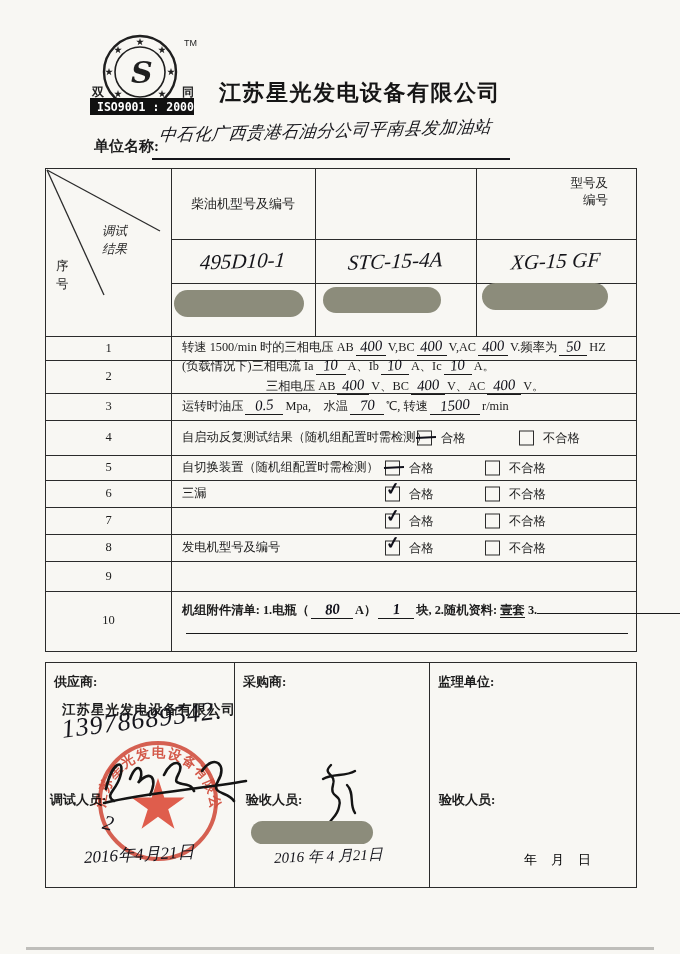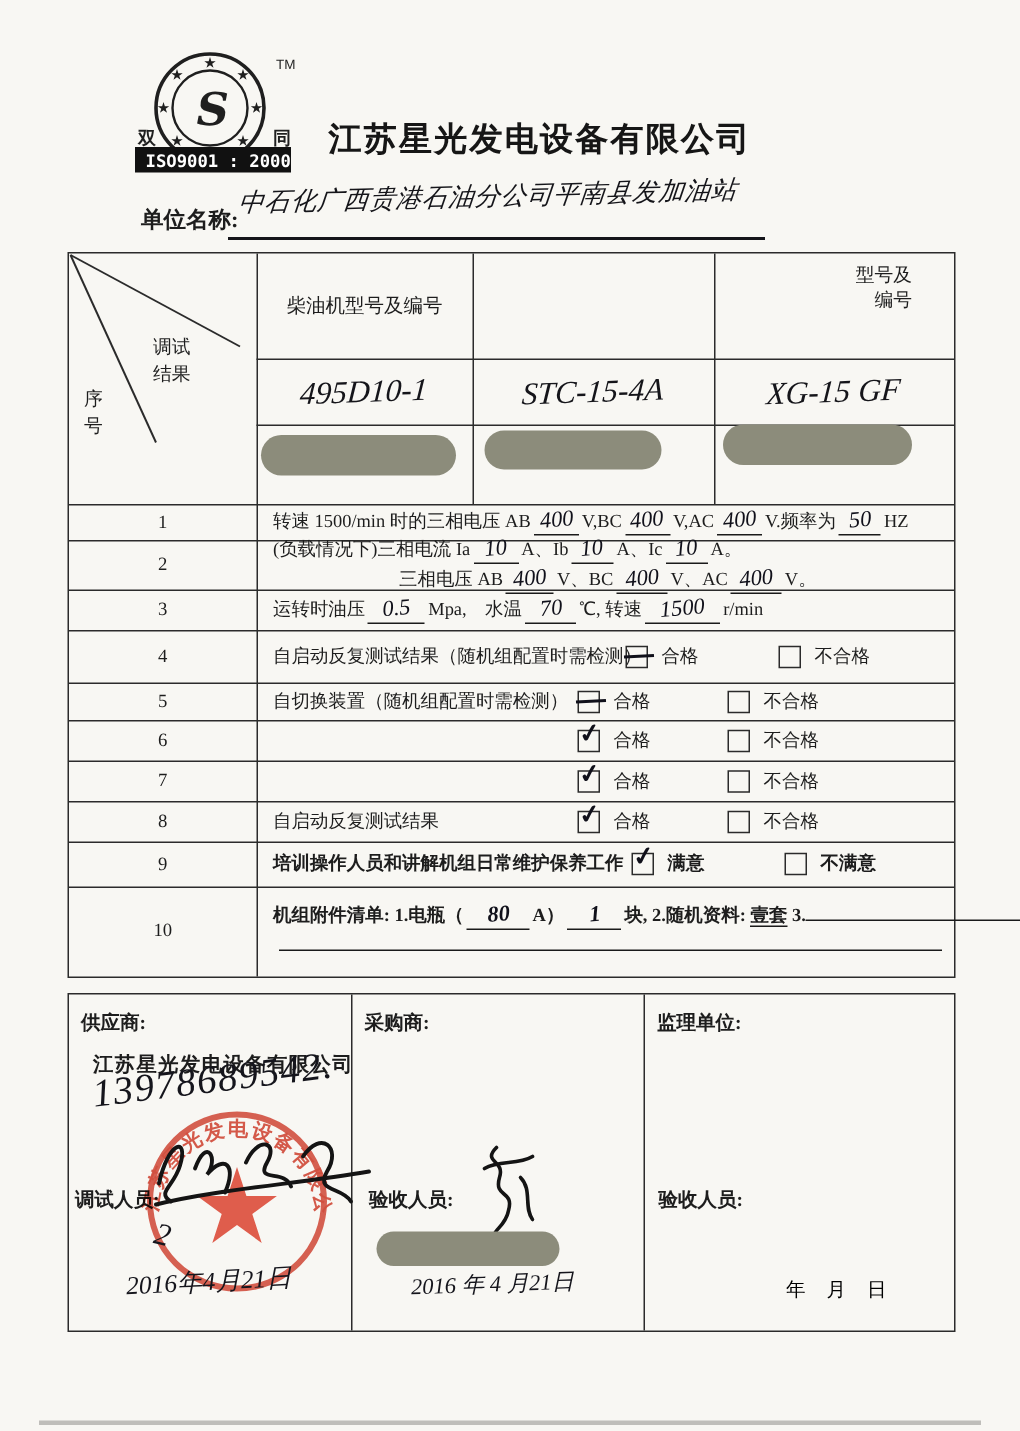--- a/index.html
+++ b/index.html
@@ -131,21 +131,21 @@
     <div class="hl" style="left:0;right:0;top:365px;"></div>
     <div class="hl" style="left:0;right:0;top:392px;"></div>
     <div class="hl" style="left:0;right:0;top:422px;"></div>
 
     <svg class="abs" style="left:0;top:0;" width="125" height="167">
       <line x1="1" y1="1" x2="114" y2="62" stroke="#2b2b2b" stroke-width="1.3"></line>
       <line x1="1" y1="1" x2="58" y2="126" stroke="#2b2b2b" stroke-width="1.3"></line>
     </svg>
     <div class="corner-top" style="white-space:pre-line;">型号及
 编号</div>
-    <div class="corner-mid" style="white-space:pre-line;">调试
+    <div class="corner-mid" style="white-space:pre-line;font-style:italic;">调试
 结果</div>
     <div class="corner-bot" style="white-space:pre-line;">序
 号</div>
 
     <div class="hcell" style="left:125px;width:144px;">柴油机型号及编号</div>
 
     <div class="vcell" style="left:125px;width:144px;">
         <span class="model-hand">495D10-1</span>
       </div>
     <div class="vcell" style="left:269px;width:161px;">
@@ -203,20 +203,21 @@
             </span>
             <span class="grp" style="left: 314px;">
               <span class="bx none"></span>
               <span class="pt">不合格</span>
             </span>
           </div>
         </div>
         <div class="row" style="top: 311px; height: 27px;">
           <div class="no">6</div>
           <div class="cc">
+            <div class="ln"><span class="pt">三漏</span></div>
             <span class="grp" style="left: 214px;">
               <span class="bx check"></span>
               <span class="pt">合格</span>
             </span>
             <span class="grp" style="left: 314px;">
               <span class="bx none"></span>
               <span class="pt">不合格</span>
             </span>
           </div>
         </div>
@@ -229,44 +230,33 @@
             </span>
             <span class="grp" style="left: 314px;">
               <span class="bx none"></span>
               <span class="pt">不合格</span>
             </span>
           </div>
         </div>
         <div class="row" style="top: 365px; height: 27px;">
           <div class="no">8</div>
           <div class="cc">
-            <div class="ln"><span class="pt">自启动反复测试结果</span></div>
+            <div class="ln"><span class="pt">发电机型号及编号</span></div>
             <span class="grp" style="left: 214px;">
               <span class="bx check"></span>
               <span class="pt">合格</span>
             </span>
             <span class="grp" style="left: 314px;">
               <span class="bx none"></span>
               <span class="pt">不合格</span>
             </span>
           </div>
         </div>
         <div class="row" style="top: 392px; height: 30px;">
           <div class="no">9</div>
-          <div class="cc b">
-            <div class="ln"><span class="pt">培训操作人员和讲解机组日常维护保养工作</span></div>
-            <span class="grp" style="left: 250px;">
-              <span class="bx check"></span>
-              <span class="pt">满意</span>
-            </span>
-            <span class="grp" style="left: 352px;">
-              <span class="bx none"></span>
-              <span class="pt">不满意</span>
-            </span>
-          </div>
         </div>
         <div class="row" style="top: 422px; height: 59px;">
           <div class="no">10</div>
           <div class="cc b">
             <div class="ln"><span class="pt">机组附件清单: 1.电瓶（</span><span class="blank" style="min-width: 42px;"><span class="hand">80</span></span><span class="pt">A）</span><span class="blank" style="min-width: 36px;"><span class="hand">1</span></span><span class="pt">块, 2.随机资料: </span><span class="un">壹套</span><span class="pt"> 3.</span><span class="rule" style="width: 148px;"></span></div>
             <div class="ln"><span class="ind" style="width: 4px;"></span><span class="rule" style="width: 442px;"></span></div>
           </div>
         </div>
       </div>
   </div>

